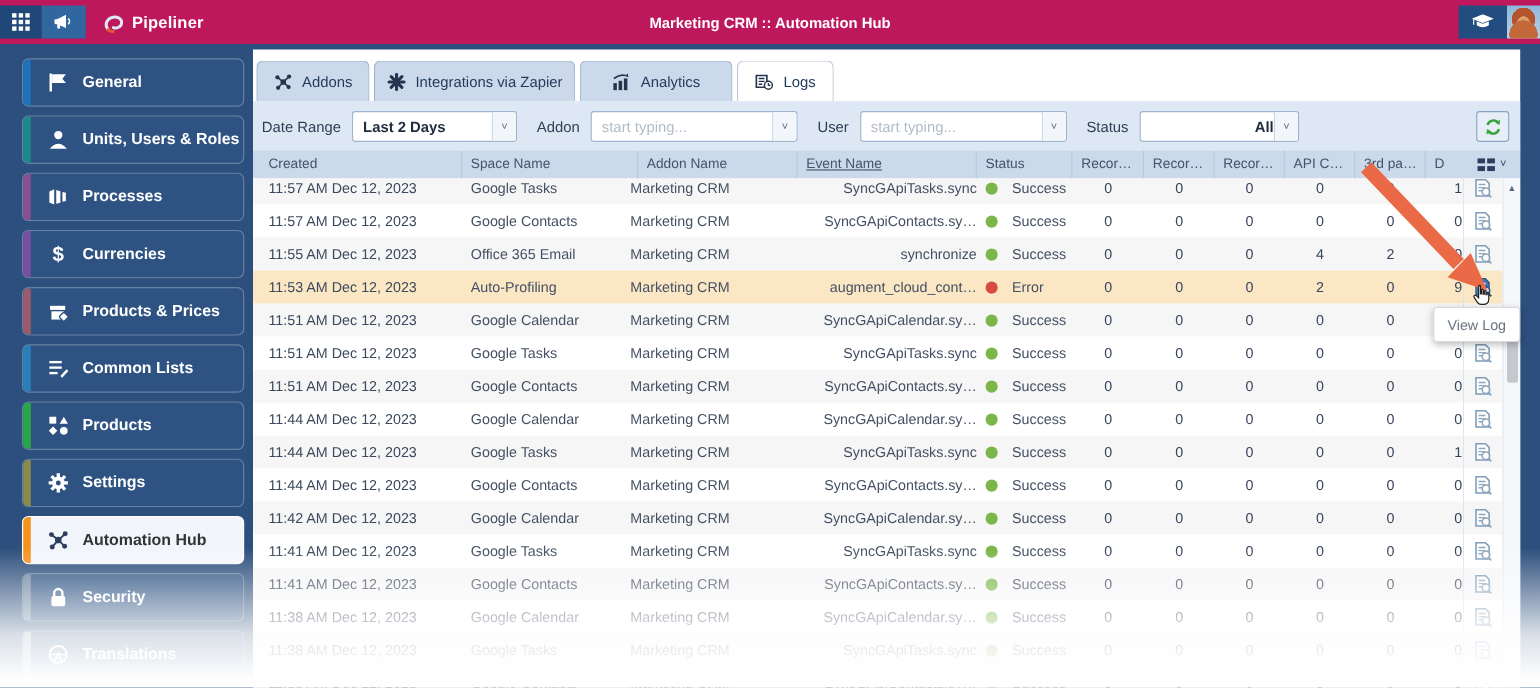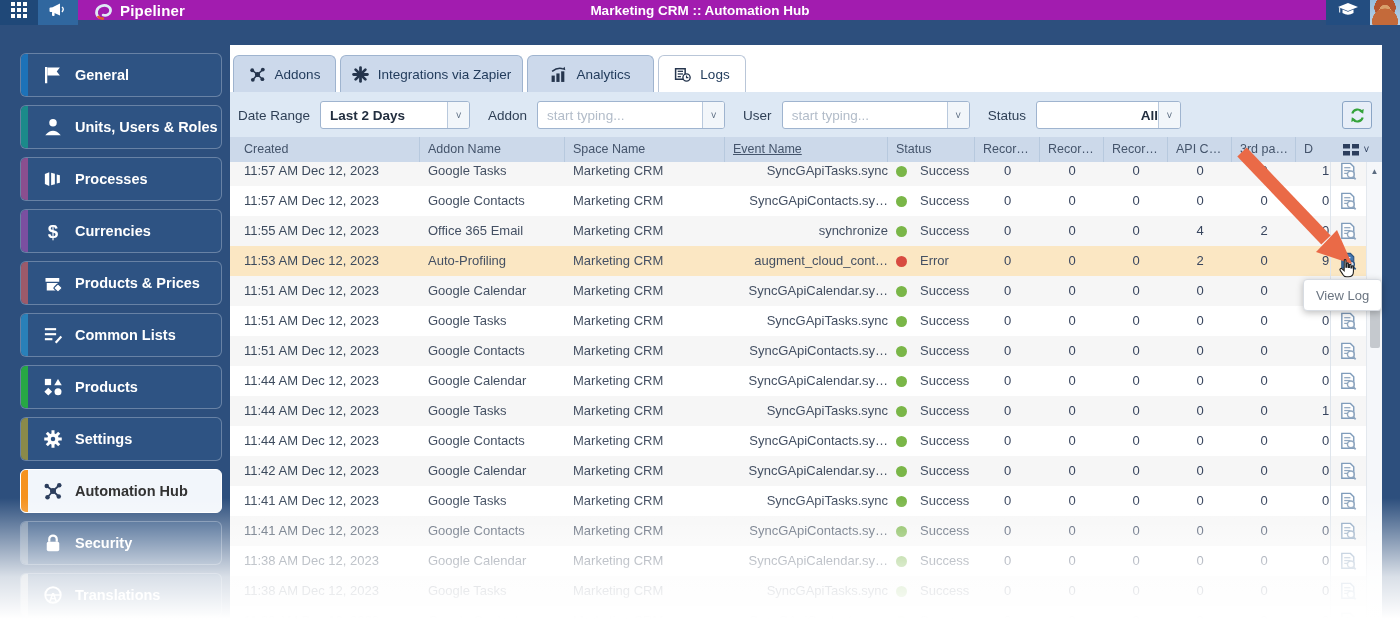--- a/index.html
+++ b/index.html
@@ -1,21 +1,21 @@
 <!DOCTYPE html>
 <html><head>
 <meta charset="utf-8">
 <style>
   * { margin:0; padding:0; box-sizing:border-box; }
   html,body { width:1400px; height:625px; overflow:hidden;
     font-family:"Liberation Sans", sans-serif; background:#2d4f7d; }
 
   
-  .topbar { position:absolute; left:0; top:0; width:1400px; height:20px;
-    background:#a21caf; display:flex; align-items:center; z-index:40; }
+  .topbar { position:absolute; left:0; top:0; width:1400px; height:40px;
+    background:#be185d; display:flex; align-items:center; z-index:40; }
   .tb-tile { height:30px; display:flex; align-items:center; justify-content:center; }
   .tb-grid { width:38px; background:#1f4878; }
   .tb-mega { width:40px; background:#30679f; }
   .grid9 { display:grid; grid-template-columns:repeat(3,4px); grid-gap:2px; }
   .grid9 i { width:4px; height:4px; background:#fff; }
   .logo { display:flex; align-items:center; margin-left:14px; gap:7px; }
   .logo-text { color:#fff; font-size:15px; font-weight:bold; letter-spacing:.2px; }
   .tb-title { position:absolute; left:0; right:0; text-align:center; color:#fff;
     font-size:13.5px; font-weight:bold; pointer-events:none; }
   .tb-right { margin-left:auto; display:flex; align-items:center; height:30px; }
@@ -301,21 +301,21 @@
         <span class="tic"><svg viewBox="0 0 16 16" width="100%" height="100%">
             <g stroke="currentColor" stroke-width="2.6" stroke-linecap="round">
               <line x1="8" y1="1.5" x2="8" y2="14.5"></line>
               <line x1="1.5" y1="8" x2="14.5" y2="8"></line>
               <line x1="3.4" y1="3.4" x2="12.6" y2="12.6"></line>
               <line x1="12.6" y1="3.4" x2="3.4" y2="12.6"></line>
             </g>
           </svg></span>
         <span>Integrations via Zapier</span>
       </div>
-      <div class="tab" style="width: 127px;">
+      <div class="tab" style="width: 139px;">
         <span class="tic"><svg viewBox="0 0 16 16" width="100%" height="100%">
             <rect x="1.5" y="9" width="3" height="6" fill="currentColor"></rect>
             <rect x="6" y="7" width="3" height="8" fill="currentColor"></rect>
             <rect x="10.5" y="5" width="3" height="10" fill="currentColor"></rect>
             <path d="M2 5 q5-4 10-2.5" stroke="currentColor" stroke-width="1.5" fill="none"></path>
             <polygon points="13.8,0.8 14.4,4 11.4,3" fill="currentColor"></polygon>
           </svg></span>
         <span>Analytics</span>
       </div>
       <div class="tab active" style="width: 88px;">
@@ -360,22 +360,22 @@
         <path d="M3.1 6.2 A5.2 5.2 0 0 1 12.4 4.6" stroke="#35a33a" stroke-width="2" fill="none"></path>
         <polygon points="13.9,1.8 13.3,6.3 9.6,4.0" fill="#35a33a"></polygon>
         <path d="M12.9 9.8 A5.2 5.2 0 0 1 3.6 11.4" stroke="#35a33a" stroke-width="2" fill="none"></path>
         <polygon points="2.1,14.2 2.7,9.7 6.4,12.0" fill="#35a33a"></polygon>
       </svg>
     </div>
   </div>
 
   <div class="thead" id="thead">
       <div class="th" style="width: 190px;">Created</div>
+      <div class="th" style="width: 160px;">Space Name</div>
       <div class="th" style="width: 145px;">Addon Name</div>
-      <div class="th" style="width: 160px;">Space Name</div>
       <div class="th" style="width: 163px; text-decoration: underline;">Event Name</div>
       <div class="th" style="width: 87px;">Status</div>
       <div class="th" style="width: 65px;">Recor…</div>
       <div class="th" style="width: 64px;">Recor…</div>
       <div class="th" style="width: 64px;">Recor…</div>
       <div class="th" style="width: 64px;">API C…</div>
       <div class="th" style="width: 64px;">3rd pa…</div>
       <div class="th last" style="width: 34px;">D</div>
       <div class="cfgcell">
         <svg width="17" height="14" viewBox="0 0 17 14">

